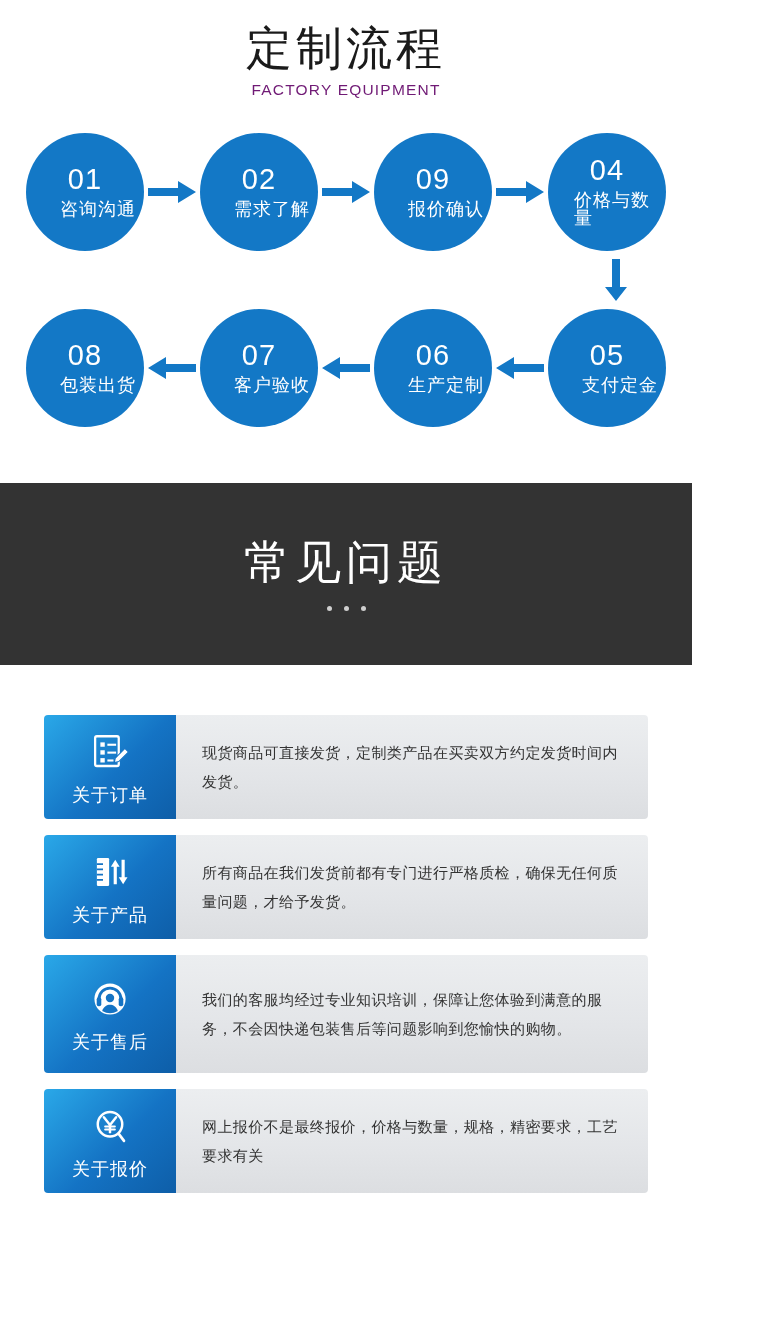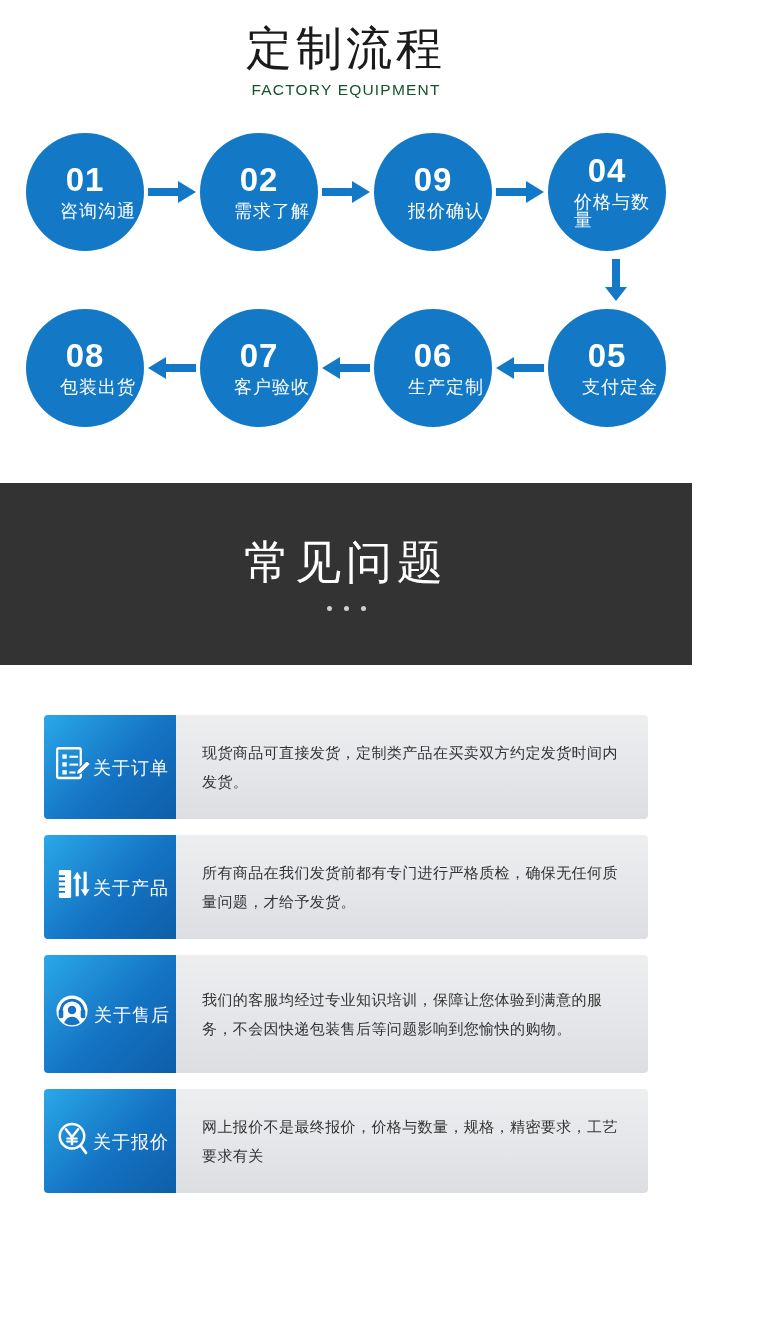--- a/index.html
+++ b/index.html
@@ -33,21 +33,21 @@
     font-weight: 400;
     letter-spacing: 4px;
     color: #1a1a1a;
     margin: 0;
     padding-top: 8px;
   }
   .title-en {
     text-align: center;
     font-size: 15.5px;
     letter-spacing: 1.2px;
-    color: #14532d;
+    color: #701a75;
     margin: 6px 0 0 0;
     font-weight: 400;
   }
 
   .steps-grid {
     margin-top: 34px;
     display: flex;
     flex-direction: column;
     align-items: center;
     gap: 0;
@@ -64,23 +64,23 @@
     border-radius: 50%;
     background: #1378c6;
     color: #ffffff;
     display: flex;
     flex-direction: column;
     align-items: center;
     justify-content: center;
     flex: 0 0 auto;
   }
   .step-num {
-    font-size: 33px;
+    font-size: 29px;
     line-height: 1;
-    font-weight: 700;
+    font-weight: 400;
     letter-spacing: 1px;
     margin-bottom: 6px;
   }
   .step-label {
     font-size: 18px;
     line-height: 1;
     letter-spacing: 1px;
     font-weight: 500;
     margin-left: 26px;
   }
@@ -149,21 +149,21 @@
     align-items: stretch;
     margin-bottom: 16px;
   }
   .faq-icon-box {
     width: 132px;
     flex: 0 0 132px;
     background: linear-gradient(135deg, #2aa8e8 0%, #1473c4 55%, #0e5ea8 100%);
     border-radius: 4px 0 0 4px;
     color: #ffffff;
     display: flex;
-    flex-direction: row;
+    flex-direction: column;
     align-items: center;
     justify-content: center;
     padding: 14px 0 12px 0;
     box-sizing: border-box;
   }
   .faq-icon-glyph {
     height: 46px;
     display: flex;
     align-items: center;
     justify-content: center;

